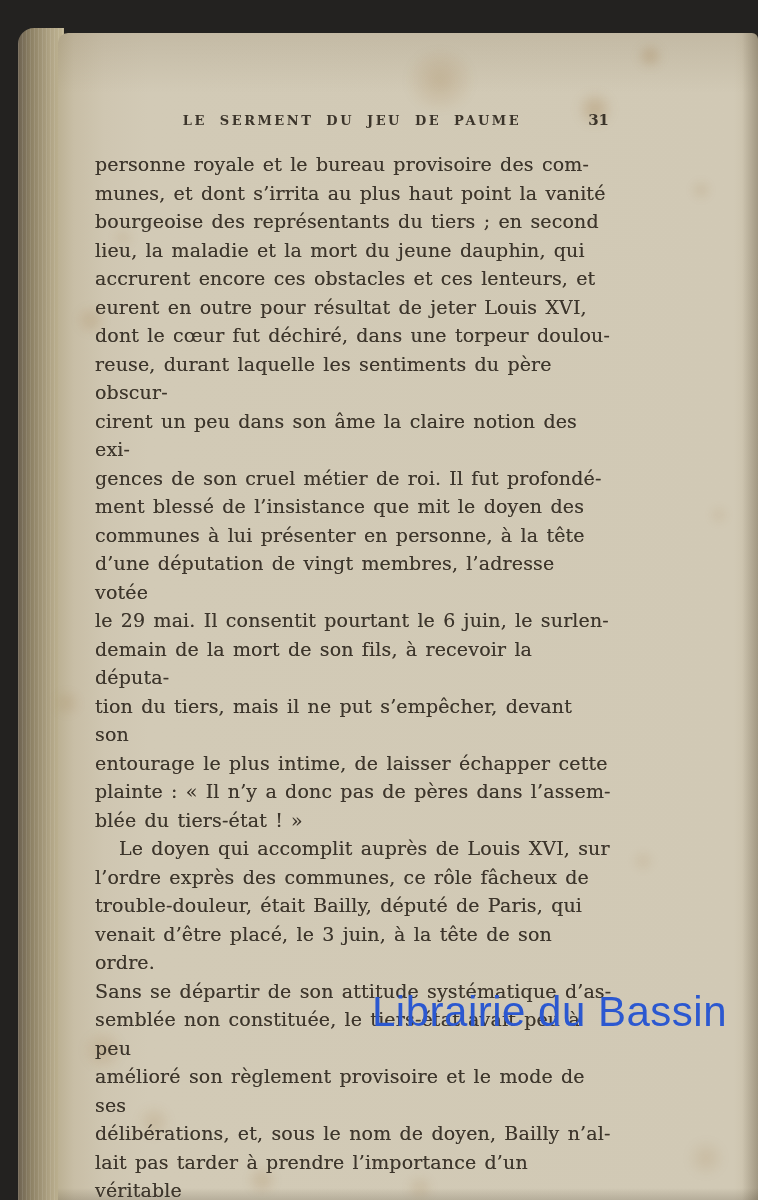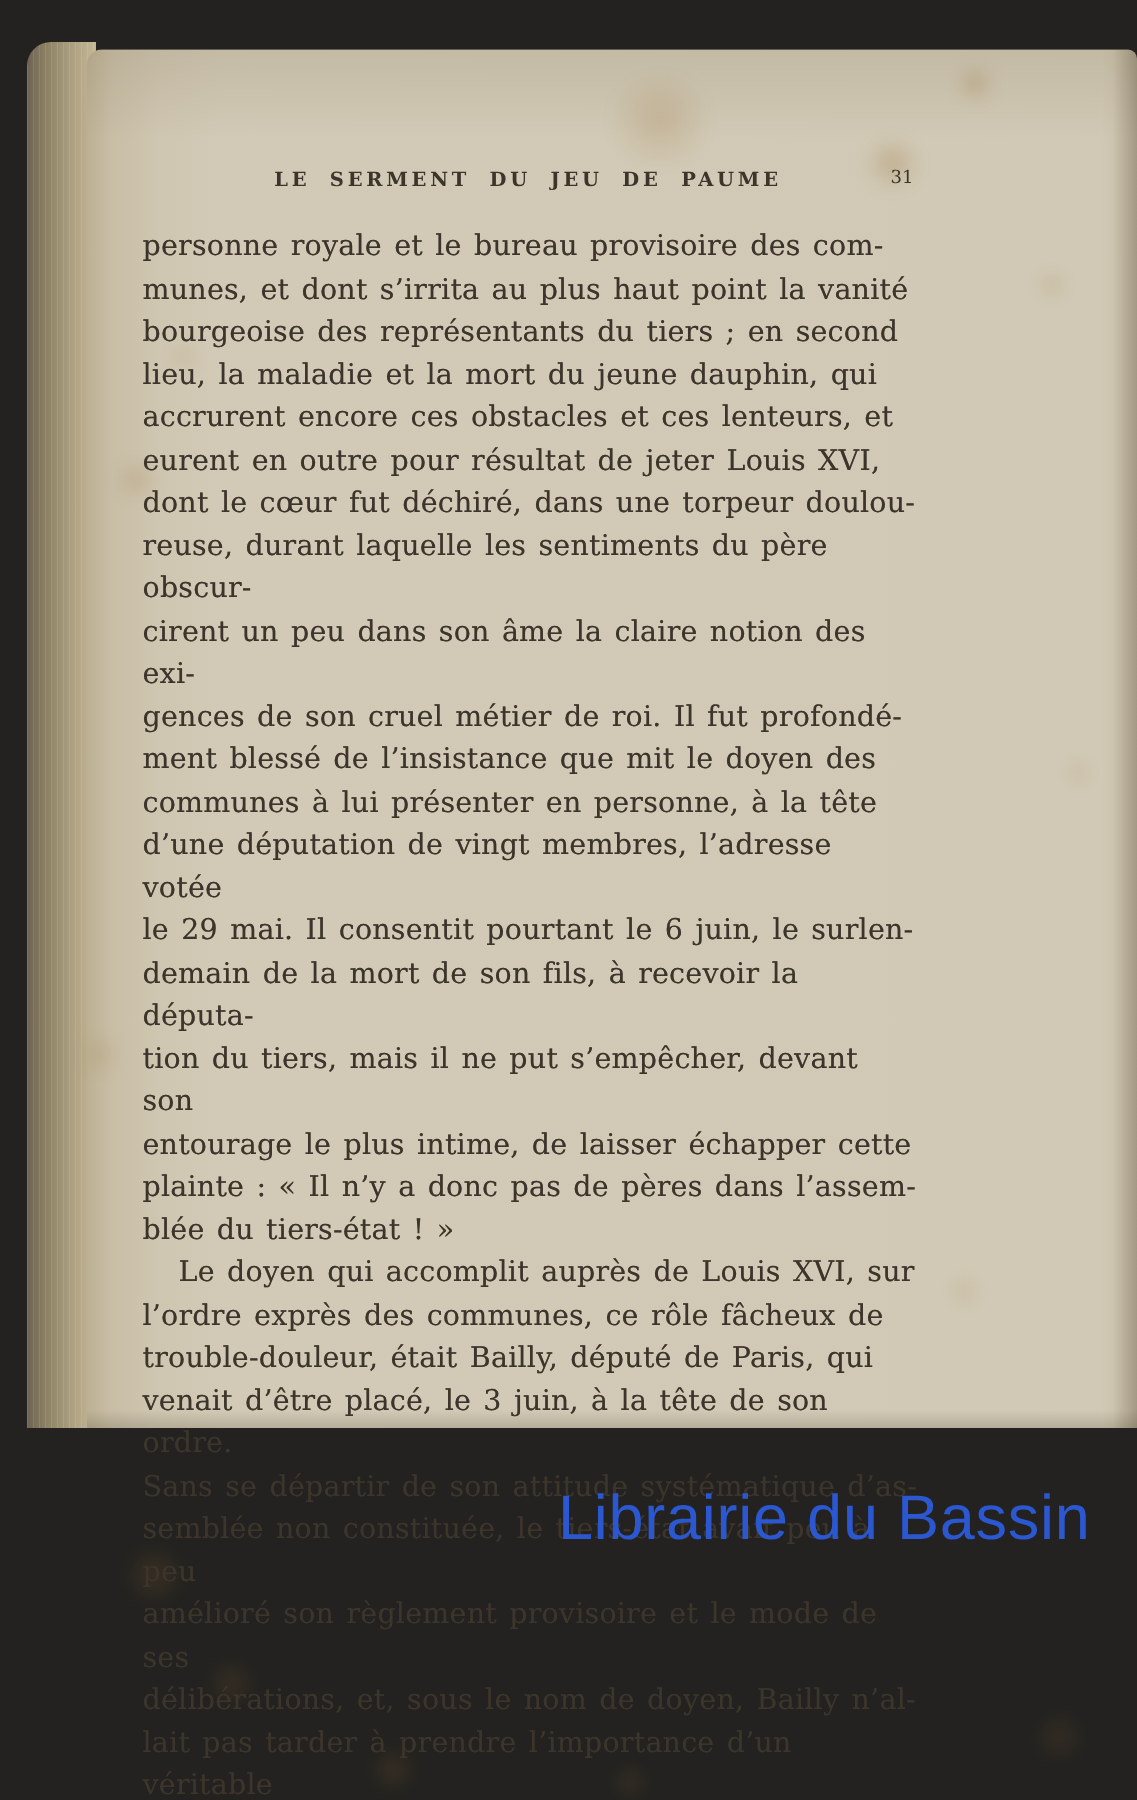--- a/index.html
+++ b/index.html
@@ -1,21 +1,21 @@
 <!DOCTYPE html>
 <html style="--paper: #d0c8b4; --ink: #3c352b; --watermark-blue: #2b58d0; --background: #232220;"><head>
 <meta charset="utf-8">
 <style>
   html,body{margin:0;padding:0;}
   body{
     width:758px;height:1200px;overflow:hidden;
     background:#232220;
     font-family:"DejaVu Serif", serif;
   }
-  .scene{position:relative;width:758px;height:952px;background:var(--background,#232220);}
+  .scene{position:relative;width:758px;height:1200px;background:var(--background,#232220);}
 
   
   .fore-edge{
     position:absolute;left:18px;top:28px;width:46px;bottom:0;
     border-top-left-radius:16px;
     background:
       repeating-linear-gradient(90deg, rgba(255,255,255,.10) 0 1px, rgba(0,0,0,0) 1px 4px),
       linear-gradient(90deg,#6e6351 0%, #8f8366 30%, #b0a485 70%, #c2b795 100%);
     z-index:1;
   }
@@ -46,21 +46,21 @@
     background:radial-gradient(circle, rgba(150,106,48,.30) 0%, rgba(150,106,48,0) 70%);}
 
   
   .running-head{
     position:absolute;left:95px;top:113px;width:514px;z-index:5;
     text-align:center;color:var(--ink,#3c352b);
     font-size:13px;font-weight:700;letter-spacing:2.5px;word-spacing:6px;
   }
   .page-num{
     position:absolute;right:0;top:-2px;
-    font-size:12px;font-weight:400;letter-spacing:0;word-spacing:0;
+    font-size:15px;font-weight:700;letter-spacing:0;word-spacing:0;
   }
 
   
   .text-block{
     position:absolute;left:95px;top:150px;width:518px;z-index:5;
     color:var(--ink,#3c352b);
     font-size:19px;line-height:28.5px;
     letter-spacing:.15px;word-spacing:2px;
     text-shadow:0 0 .4px rgba(60,50,40,.55);
   }

